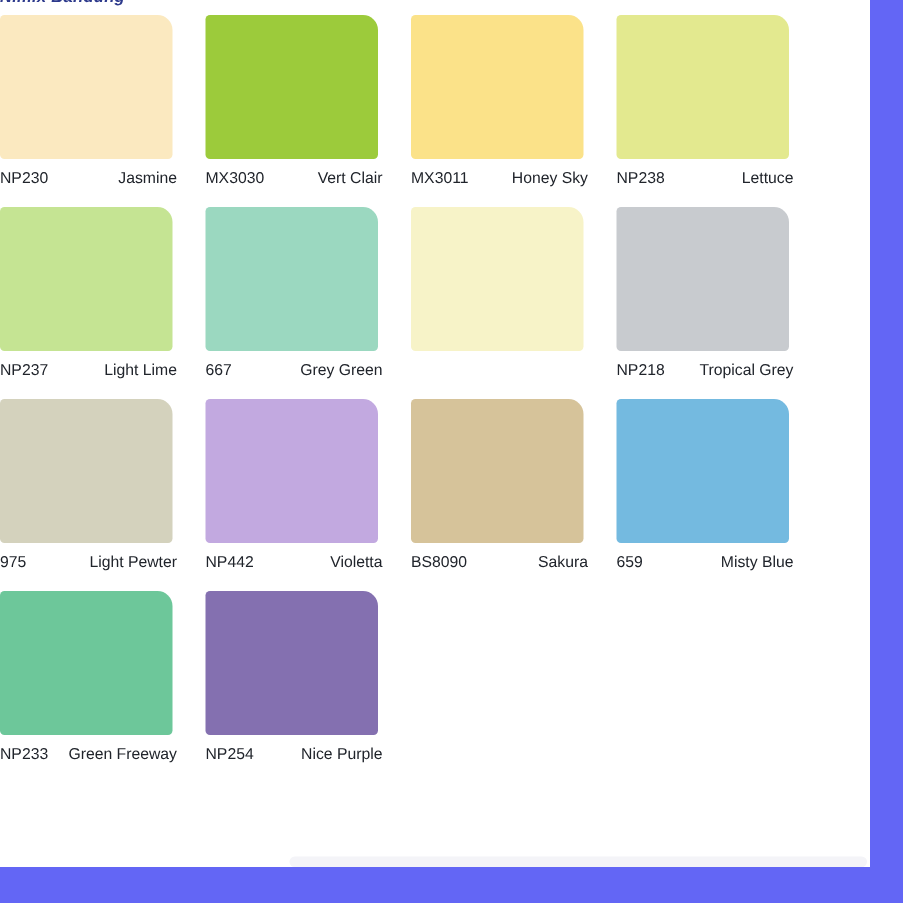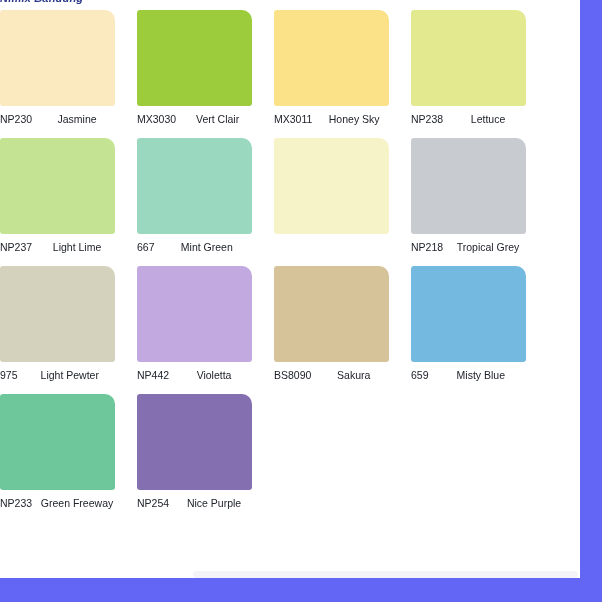--- a/index.html
+++ b/index.html
@@ -68,21 +68,21 @@
     font-size:10.5px;
     color:#20242b;
     line-height:1.25;
   }
   .swatch-code{
     white-space:nowrap;
     flex:0 0 auto;
     padding-right:4px;
   }
   .swatch-name{
-    text-align:center;
+    text-align:right;
     flex:1 1 auto;
   }
   #horizontal-scrollbar{
     position:absolute;
     left:0;top:570px;
     width:580px;height:8px;
     background:transparent;
   }
   #horizontal-scroll-thumb{
     position:absolute;
@@ -145,21 +145,21 @@
           <div class="swatch-chip" style="background: rgb(197, 228, 147);"></div>
           <div class="swatch-meta">
             <span class="swatch-code">NP237</span>
             <span class="swatch-name">Light Lime</span>
           </div>
         </div>
         <div class="swatch-cell">
           <div class="swatch-chip" style="background: rgb(155, 216, 192);"></div>
           <div class="swatch-meta">
             <span class="swatch-code">667</span>
-            <span class="swatch-name">Mint Green</span>
+            <span class="swatch-name">Grey Green</span>
           </div>
         </div>
         <div class="swatch-cell">
           <div class="swatch-chip" style="background: rgb(247, 243, 200);"></div>
         </div>
         <div class="swatch-cell">
           <div class="swatch-chip" style="background: rgb(200, 203, 207);"></div>
           <div class="swatch-meta">
             <span class="swatch-code">NP218</span>
             <span class="swatch-name">Tropical Grey</span>

